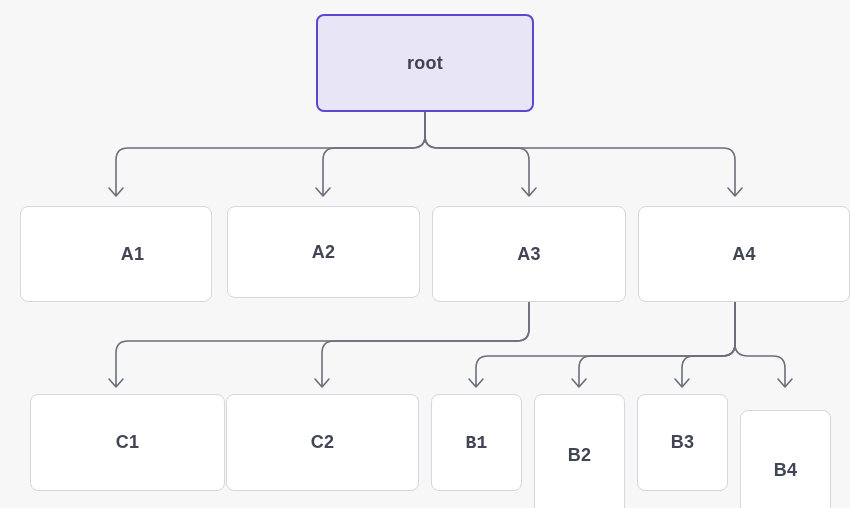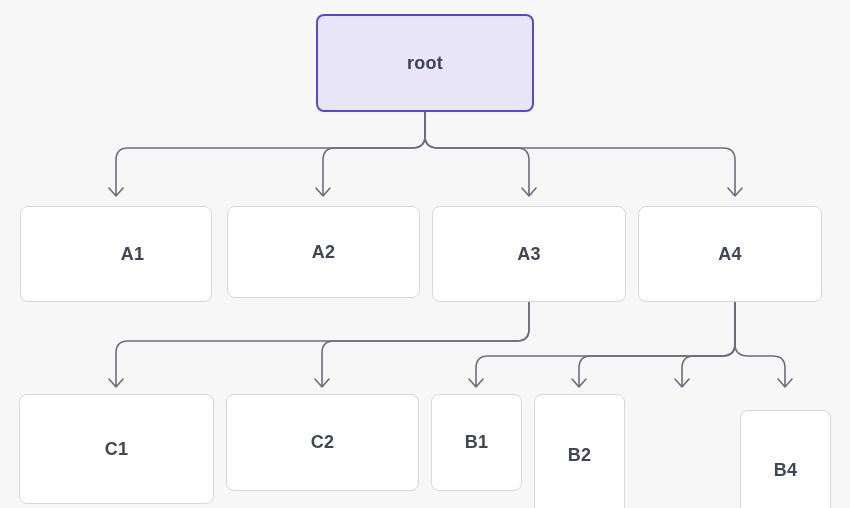--- a/index.html
+++ b/index.html
@@ -80,38 +80,41 @@
   </div>
 
   <div class="node" style="left:227px; top:206px; width:193px; height:92px;">
     <span class="node-label">A2</span>
   </div>
 
   <div class="node" style="left:432px; top:206px; width:194px; height:96px;">
     <span class="node-label">A3</span>
   </div>
 
-  <div class="node" style="left:638px; top:206px; width:184px; height:96px;">
+  <div class="node" style="left:638px; top:206px; width:212px; height:96px;">
     <span class="node-label">A4</span>
   </div>
 
-  <div class="node" style="left:19px; top:394px; width:195px; height:110px;">
+  <div class="node" style="left:30px; top:394px; width:195px; height:97px;">
     <span class="node-label">C1</span>
   </div>
 
   <div class="node" style="left:226px; top:394px; width:193px; height:97px;">
     <span class="node-label">C2</span>
   </div>
 
-  <div class="node" style="left:431px; top:394px; width:91px; height:97px;">
+  <div class="node" style="left:431px; top:394px; width:91px; height:97px;font-family:Liberation Mono, monospace;">
     <span class="node-label">B1</span>
   </div>
 
   <div class="node" style="left:534px; top:394px; width:91px; height:122px;">
     <span class="node-label">B2</span>
   </div>
 
+  <div class="node" style="left:637px; top:394px; width:91px; height:97px;">
+    <span class="node-label">B3</span>
+  </div>
 
   <div class="node" style="left:740px; top:410px; width:91px; height:121px;">
     <span class="node-label">B4</span>
   </div>
 
 </div>
 
 </body></html>

